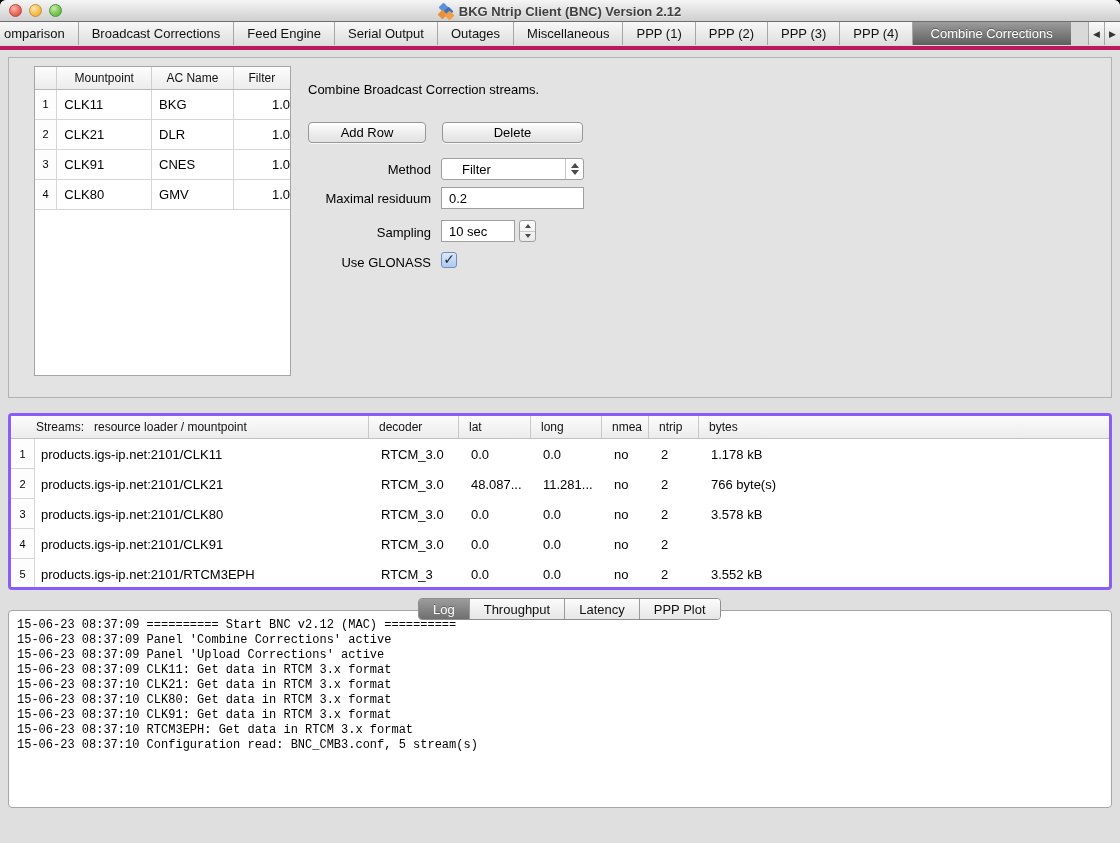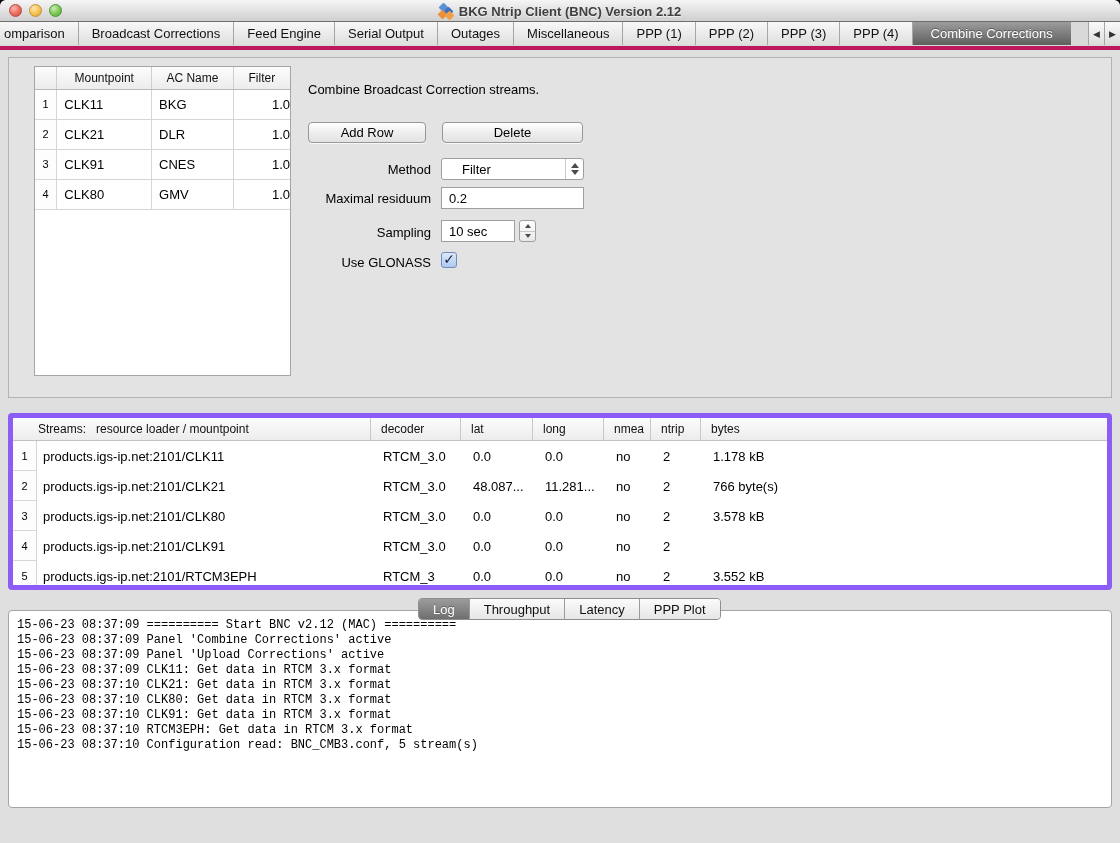--- a/index.html
+++ b/index.html
@@ -83,21 +83,21 @@
   .stepper .half.top{border-bottom:1px solid #c9c9c9;}
   .stepper .tri-up{border-left-width:3.5px;border-right-width:3.5px;border-bottom-width:4.5px;}
   .stepper .tri-down{border-left-width:3.5px;border-right-width:3.5px;border-top-width:4.5px;}
 
   .checkbox{position:absolute;left:432px;top:194px;width:16px;height:16px;border:1px solid #6f8ebe;border-radius:3px;
     background:linear-gradient(#dce8fa,#aec9ef);display:flex;align-items:center;justify-content:center;}
   .checkbox .mark{font-size:14px;font-weight:bold;color:#16233f;line-height:1;margin-top:-2px;}
 
   
   .streams-panel{position:absolute;left:8px;top:413px;width:1104px;height:177px;background:#fff;
-    border:5px solid #8b5cf6;border-radius:4px;overflow:hidden;font-size:13px;}
+    border:3px solid #8b5cf6;border-radius:4px;overflow:hidden;font-size:13px;}
   .sgrid{display:grid;grid-template-columns:24px 333px 90px 72px 71px 47px 50px auto;}
   .shead{height:23px;background:linear-gradient(#fcfcfc,#ececec);border-bottom:1px solid #c2c2c2;}
   .shead .hc{display:flex;align-items:center;font-size:12px;color:#111;border-left:1px solid #c8c8c8;padding-left:10px;}
   .shead .hc.first{grid-column:1 / 3;border-left:none;padding-left:25px;white-space:pre;}
   .srow{height:30px;}
   .srow .rownum{display:flex;align-items:center;justify-content:center;font-size:11px;
     border-right:1px solid #d6d6d6;border-bottom:1px solid #d6d6d6;background:#fdfdfd;}
   .srow .c{display:flex;align-items:center;padding-left:13px;white-space:pre;color:#000;}
   .srow .c.mp{padding-left:6px;}
 

